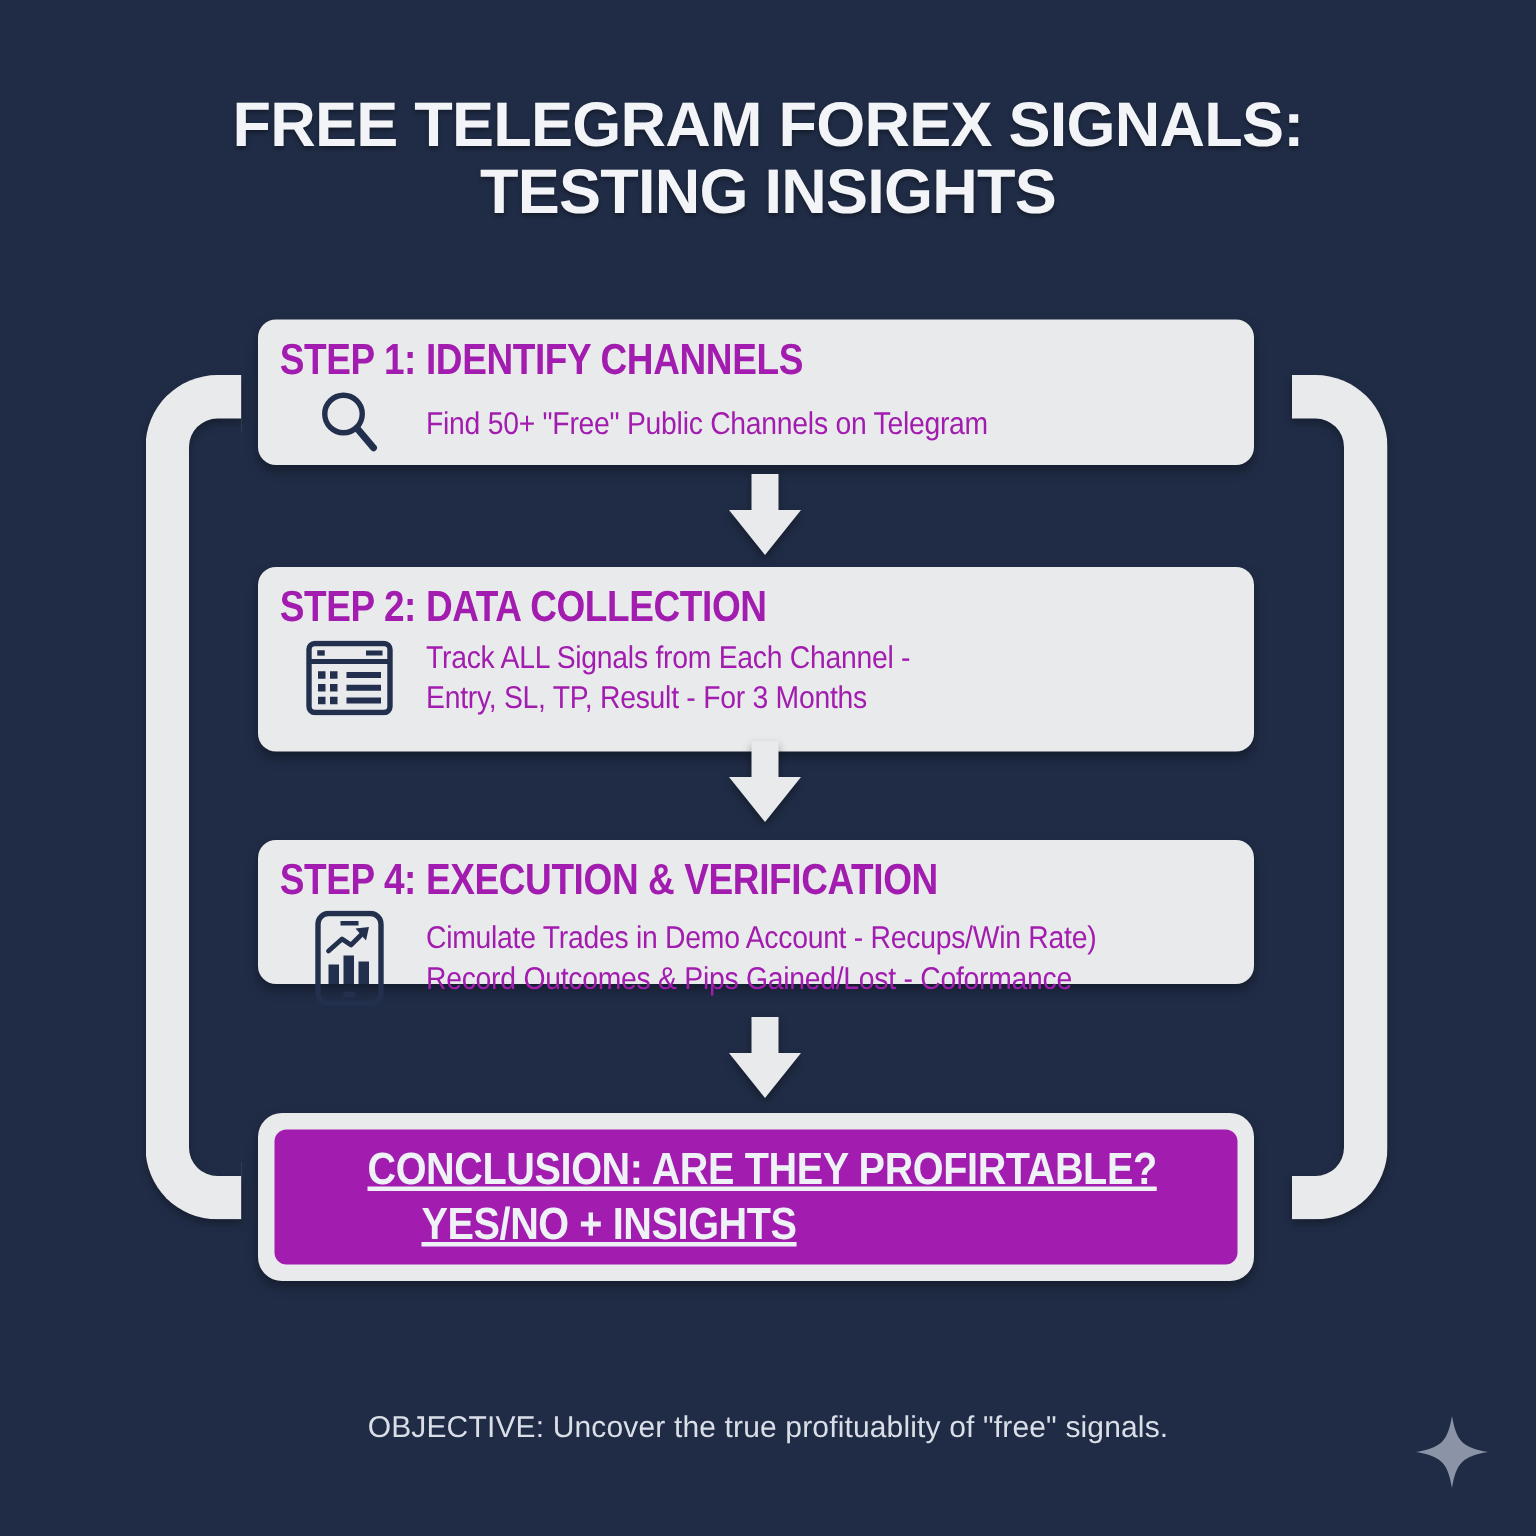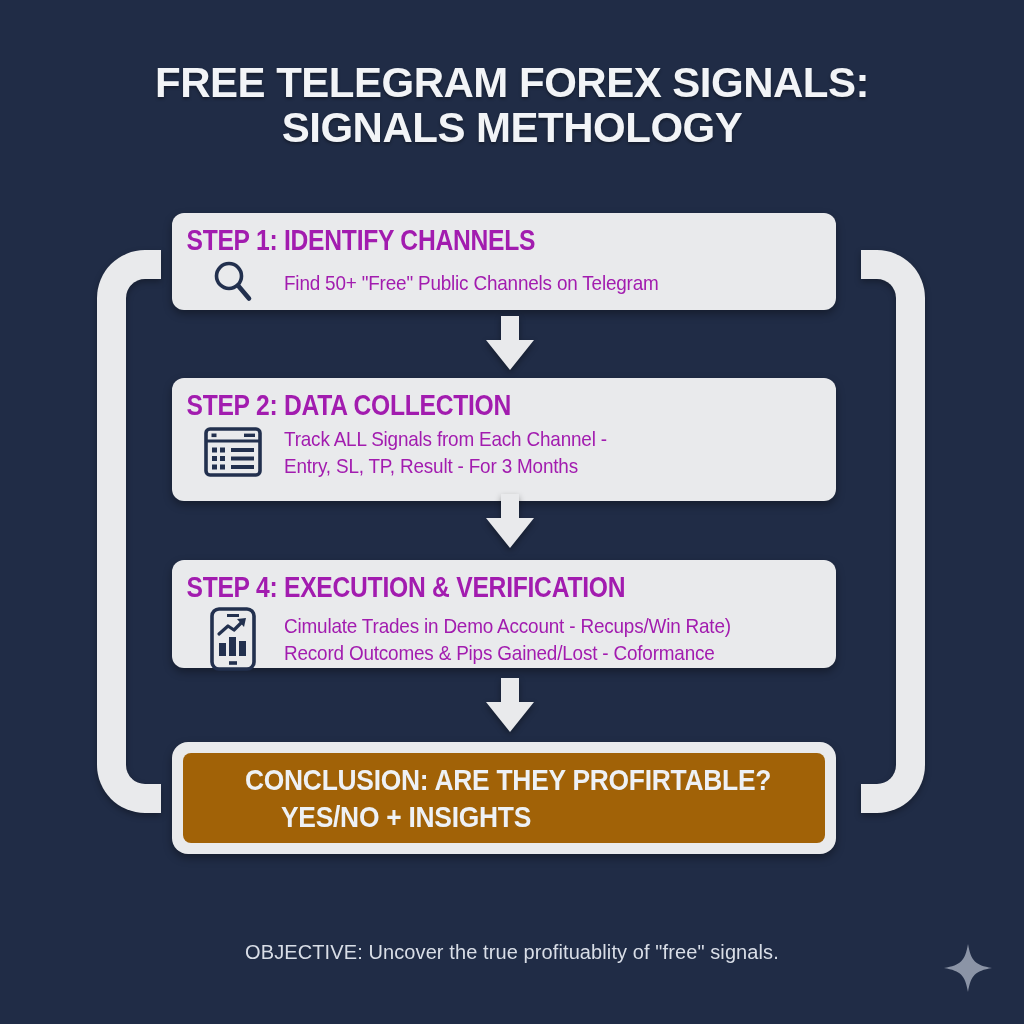--- a/index.html
+++ b/index.html
@@ -46,21 +46,21 @@
 
   
   .step-box {
     position:absolute; left:172px; width:664px;
     background:#e9eaec; border-radius:12px;
     color:#a21caf; box-sizing:border-box;
     box-shadow:0 4px 8px rgba(0,0,0,0.35);
   }
   .box1 { top:213px; height:97px; }
   .box2 { top:378px; height:123px; }
-  .box3 { top:560px; height:108px; }
+  .box3 { top:560px; height:96px; }
 
   .step-heading {
     padding:11px 0 0 17px;
     font-size:29px; font-weight:bold; letter-spacing:-0.3px;
     transform:scaleX(0.85); transform-origin:left center;
     white-space:nowrap;
   }
   .step-row {
     display:flex; align-items:center;
     padding-left:32px; margin-top:3px; gap:22px;
@@ -77,23 +77,23 @@
   .arrow1 { top:316px; } .arrow2 { top:494px; } .arrow3 { top:678px; }
 
   
   .conclusion-outer {
     position:absolute; left:172px; top:742px; width:664px; height:112px;
     background:#e9eaec; border-radius:16px; box-sizing:border-box;
     padding:11px; box-shadow:0 4px 8px rgba(0,0,0,0.35);
   }
   .conclusion-inner {
     width:100%; height:100%; box-sizing:border-box;
-    background:#a16207; border-radius:8px;
+    background:#a21caf; border-radius:8px;
     color:#eef1f5; font-weight:bold; font-size:30px; line-height:37px;
-    padding:8px 0 0 62px; letter-spacing:-0.3px;
+    padding:8px 0 0 62px; letter-spacing:-0.3px;text-decoration:underline;
   }
   .conclusion-inner .c-line { display:block; transform:scaleX(0.88); transform-origin:left center; white-space:nowrap; }
   .conclusion-inner .c-line2 { margin-left:36px; }
 
   
   .duration {
     position:absolute; top:876px; left:0; width:1024px; text-align:center;
     color:#edf0f4; font-size:25px; font-weight:bold; letter-spacing:0.2px;
   }
   .objective {
@@ -105,21 +105,21 @@
 
   svg { display:block; }
 </style>
 </head>
 <body>
 
 <div class="canvas">
 
   <div class="title">
     <span>FREE TELEGRAM FOREX SIGNALS:</span>
-    <span>SIGNALS METHOLOGY</span>
+    <span>TESTING INSIGHTS</span>
   </div>
 
   <div class="bracket left"></div>
   <div class="bracket right"></div>
 
   <div class="step-box box1">
     <div class="step-heading">STEP 1: IDENTIFY CHANNELS</div>
     <div class="step-row">
       <span class="icon-slot">
         <svg width="42" height="44" viewBox="0 0 42 44">

